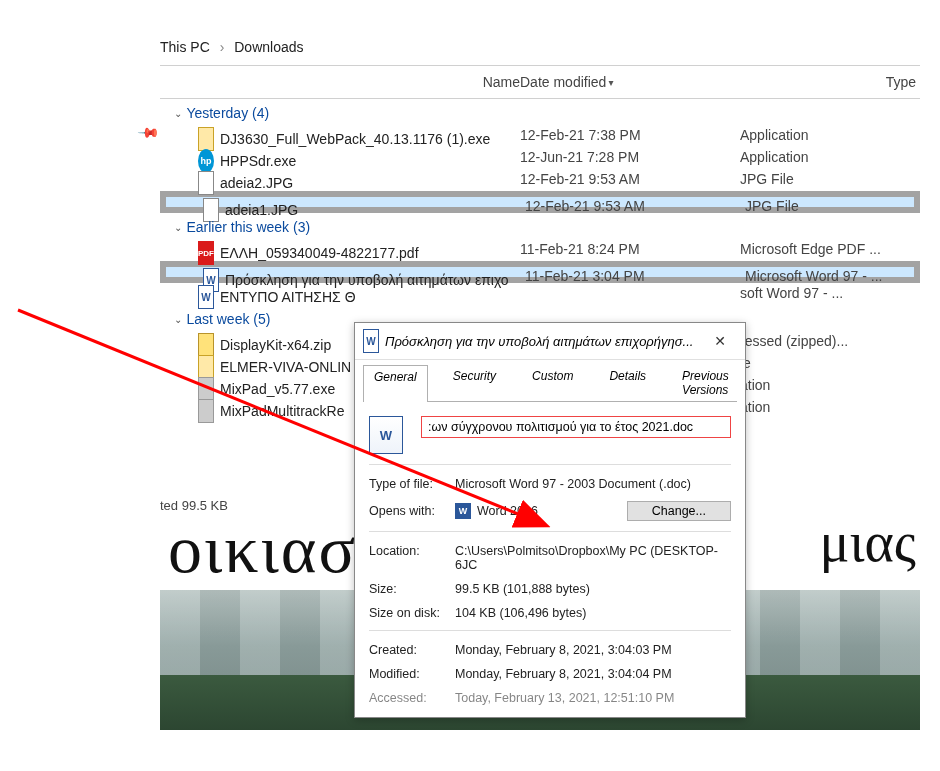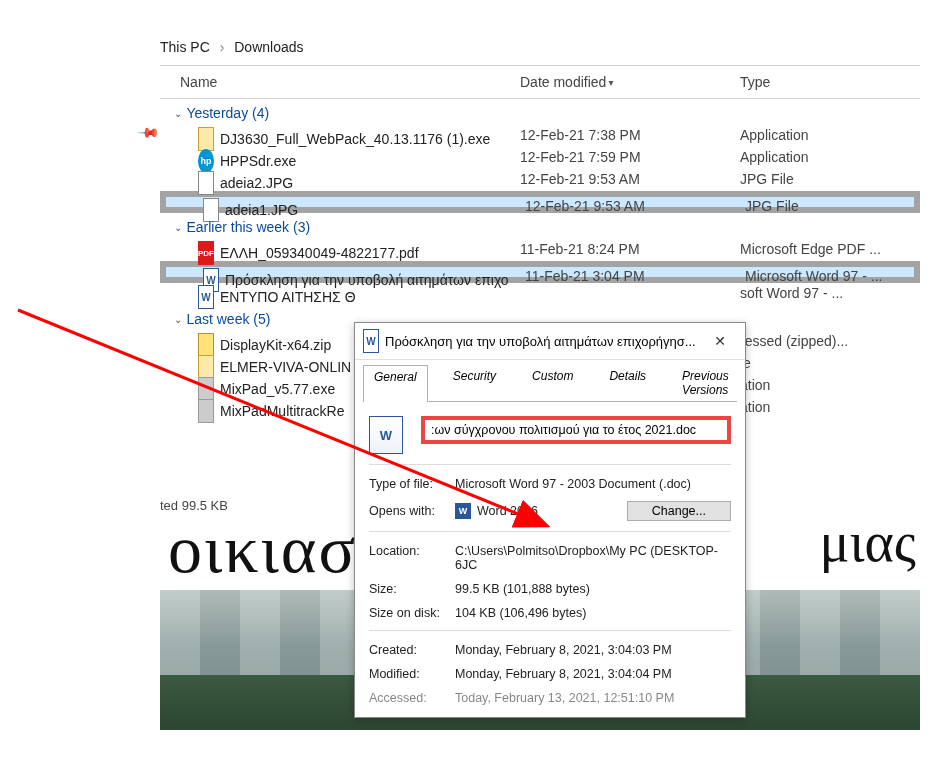--- a/index.html
+++ b/index.html
@@ -3,21 +3,21 @@
 <meta charset="utf-8">
 <style>
   * { box-sizing: border-box; font-family: "Segoe UI", Tahoma, sans-serif; }
   body { margin: 0; width: 940px; height: 771px; position: relative; background: #fff; overflow: hidden; }
 
   .root { position: absolute; left: 160px; top: 35px; width: 760px; }
 
   .breadcrumb { font-size: 14px; color: #222; padding: 4px 0 10px 0; border-bottom: 1px solid #d0d0d0; }
   .breadcrumb .sep { margin: 0 6px; color: #888; }
 
-  .headers { display: flex; align-items: center; font-size: 14px; color: #444; padding: 8px 4px 8px 20px; border-bottom: 1px solid #d0d0d0; }
+  .headers { display: flex; align-items: center; font-size: 14px; color: #444; padding: 8px 4px 8px 20px; border-bottom: 1px solid #d0d0d0; text-align: right; }
   .col-name { flex: 0 0 340px; }
   .col-date { flex: 0 0 220px; display:flex; align-items:center; gap:2px;}
   .col-type { flex: 1 1 auto; }
   .sort-arrow { font-size: 10px; color:#555; }
 
   .list { }
   .group-header { color: #0a4a9e; font-size: 14px; padding: 6px 0 4px 14px; display:flex; align-items:center; gap:4px; }
   .group-caret { font-size: 10px; color:#555; }
 
   .row { display: flex; align-items: flex-start; font-size: 14px; color: #222; padding: 2px 4px 2px 38px; height: 22px; }
@@ -44,35 +44,35 @@
   .bg-word-right { position:absolute; right:0; top:0; font-family: Georgia, 'Times New Roman', serif; font-size:56px; color:#111; background:#fff; padding:0 4px;}
   .bg-photo { position:absolute; left:0; top:80px; width:100%; height:140px; background:linear-gradient(#b7c4c2,#8fa2a0 40%,#7c8d8a); overflow:hidden;}
   .bg-photo::before{content:"";position:absolute;inset:0;background:
      repeating-linear-gradient(90deg, rgba(255,255,255,.15) 0 40px, rgba(0,0,0,.05) 40px 80px);}
   .bg-photo::after{content:"";position:absolute;left:0;right:0;bottom:0;height:55px;
      background:linear-gradient(#3b5a3f,#2c4631); }
 
   
   .props { position:absolute; left: 354px; top: 322px; width: 392px; height: 396px; background:#fff; border:1px solid #888; box-shadow:0 2px 8px rgba(0,0,0,.25); z-index:5; }
   .props-title { display:flex; align-items:center; gap:6px; padding: 6px 8px; font-size:13px; border-bottom:1px solid #e0e0e0; }
-  .props-title-text { flex:1; overflow:hidden; white-space:nowrap; text-overflow:ellipsis; }
+  .props-title-text { flex:1; overflow:hidden; white-space:nowrap; text-overflow:ellipsis;font-style:italic; }
   .props-close { width:34px; height:22px; display:flex; align-items:center; justify-content:center; font-size:14px; color:#333; }
 
   .tabs { display:flex; gap:14px; padding: 4px 8px 0 8px; font-size:12px;font-style:italic; }
   .tab { padding: 4px 10px 4px 10px; border:1px solid transparent; border-bottom:none; }
   .tab.active { border-color:#b0b0b0; background:#fff; position:relative; top:1px; }
   .tabs-line { border-bottom:1px solid #b0b0b0; margin:0 8px; }
 
   .props-body { padding: 14px 14px 0 14px; font-size:12.5px; color:#222; }
   .props-row { display:flex; align-items:flex-start; margin-bottom:10px; }
   .props-label { flex:0 0 86px; }
   .props-val { flex:1; }
   .props-divider { border-top:1px solid #ddd; margin: 6px 0 12px 0; }
 
-  .filename-box { flex:1; border:4px solid #ef4444; padding:3px 6px; font-size:12.5px; overflow:hidden; white-space:nowrap; }
+  .filename-box { flex:1; border:1px solid #ef4444; padding:3px 6px; font-size:12.5px; overflow:hidden; white-space:nowrap; }
   .big-doc-icon { width:34px; height:38px; border:1px solid #2b579a; display:flex; align-items:center; justify-content:center; color:#2b579a; font-weight:bold; font-size:13px; margin-right:18px; background:linear-gradient(#fff,#eef3fa); }
 
   .change-btn { border:1px solid #adadad; background:#e1e1e1; padding:2px 24px; font-size:12.5px; margin-left:auto; }
   .small-doc-icon { width:16px; height:16px; border:1px solid #2b579a; display:inline-flex; align-items:center; justify-content:center; color:#fff; background:#2b579a; font-size:9px; font-weight:bold; margin-right:6px; }
 
   
   .arrow-svg { position:absolute; left:0; top:0; width:940px; height:771px; z-index:6; pointer-events:none; }
 </style>
 </head>
 <body>
@@ -105,21 +105,21 @@
           <span>DJ3630_Full_WebPack_40.13.1176 (1).exe</span>
         </div>
         <div class="c-date">12-Feb-21 7:38 PM</div>
         <div class="c-type">Application</div>
       </div>
       <div class="row">
         <div class="c-name">
           <span class="icon i-hp">hp</span>
           <span>HPPSdr.exe</span>
         </div>
-        <div class="c-date">12-Feb-21 7:59 PM</div>
+        <div class="c-date">12-Jun-21 7:28 PM</div>
         <div class="c-type">Application</div>
       </div>
       <div class="row">
         <div class="c-name">
           <span class="icon i-jpg"></span>
           <span>adeia2.JPG</span>
         </div>
         <div class="c-date">12-Feb-21 9:53 AM</div>
         <div class="c-type">JPG File</div>
       </div>

